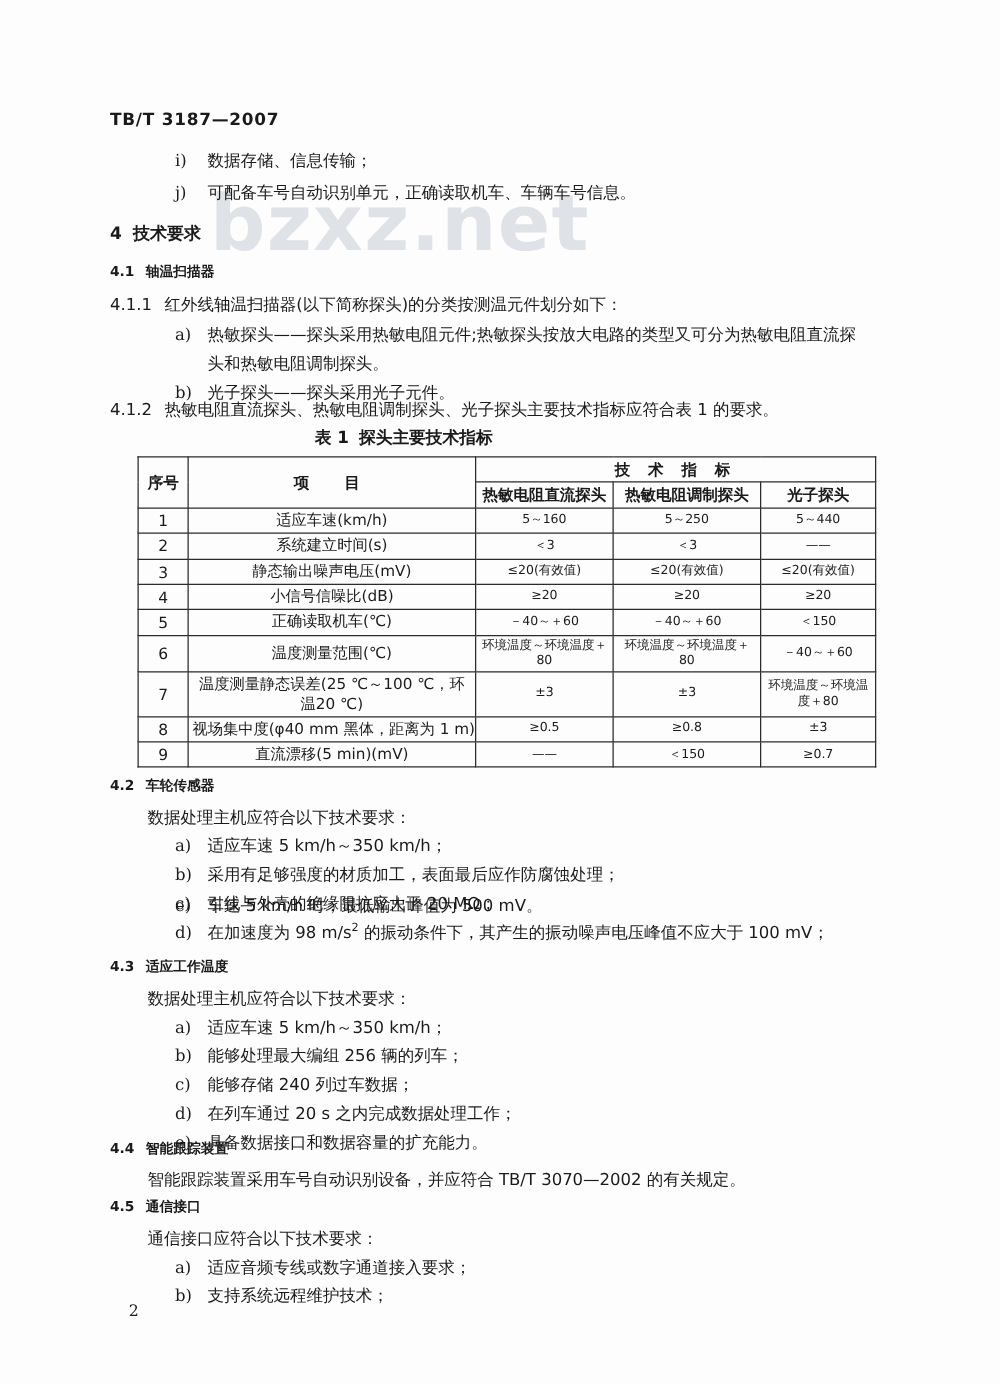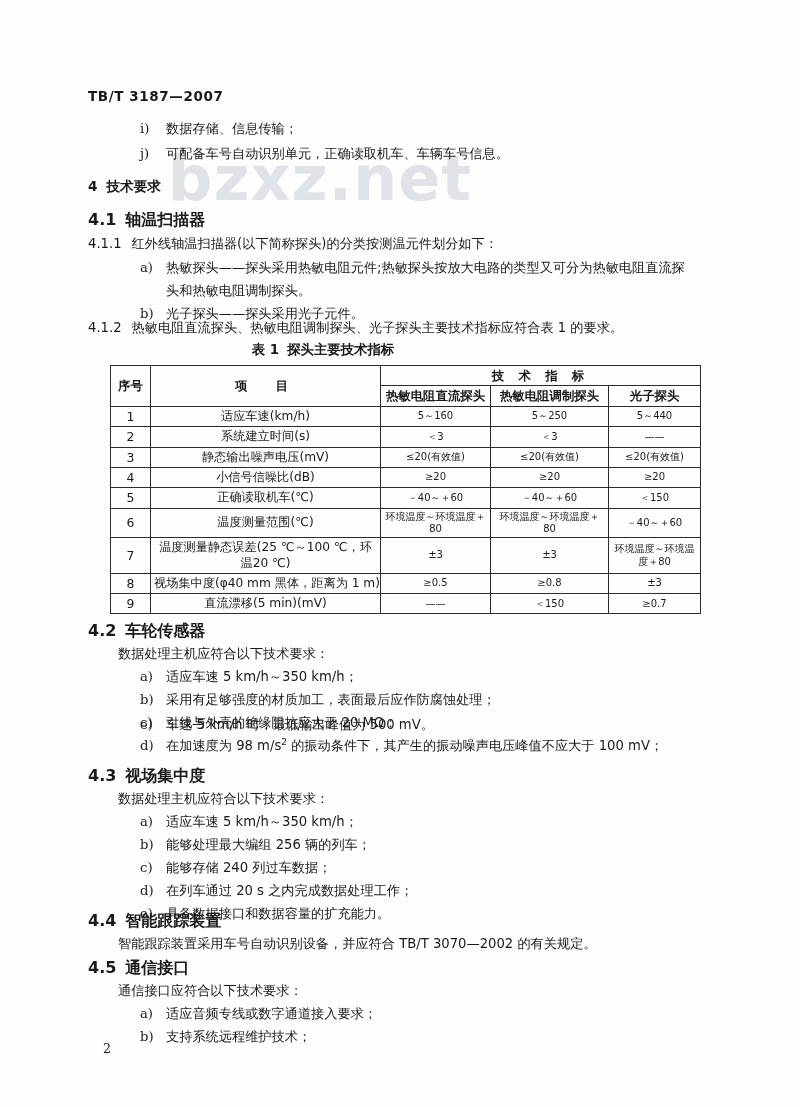--- a/index.html
+++ b/index.html
@@ -56,21 +56,21 @@
     position: absolute;
     font-weight: 700;
     font-size: 13.6px;
     white-space: nowrap;
   }
   .heading .num { margin-right: 9px; }
 
   .subheading {
     position: absolute;
     font-weight: 700;
-    font-size: 16px;
+    font-size: 11px;
     white-space: nowrap;
   }
   .subheading .num { margin-right: 9px; }
 
   .para { position: absolute; font-size: 13.2px; white-space: nowrap; }
   .para .num { margin-right: 10px; }
 
   .listitem { position: absolute; font-size: 13.2px; white-space: nowrap; }
   .listitem .lbl {
     display: inline-block;
@@ -283,21 +283,21 @@
       <span class="lbl">c)</span><span class="txt cn">引线与外壳的绝缘阻抗应大于 20 MΩ；</span>
     </div>
     <div class="listitem" style="left:140px; top:737px;">
       <span class="lbl">d)</span><span class="txt cn"><span>在加速度为 98 m/s</span><sup>2</sup><span> 的振动条件下，其产生的振动噪声电压峰值不应大于 100 mV；</span></span>
     </div>
     <div class="listitem" style="left:140px; top:716px;">
       <span class="lbl">e)</span><span class="txt cn">车速 5 km/h 时，最低输出峰值为 500 mV。</span>
     </div>
 
     <div class="subheading" style="left:88px; top:766px;">
-      <span class="num">4.3</span><span class="cn">视场集中度</span>
+      <span class="num">4.3</span><span class="cn">适应工作温度</span>
     </div>
     <div class="para cn" style="left:118px; top:790px;">数据处理主机应符合以下技术要求：</div>
 
     <div class="listitem" style="left:140px; top:813px;">
       <span class="lbl">a)</span><span class="txt cn">适应车速 5 km/h～350 km/h；</span>
     </div>
     <div class="listitem" style="left:140px; top:836px;">
       <span class="lbl">b)</span><span class="txt cn">能够处理最大编组 256 辆的列车；</span>
     </div>
     <div class="listitem" style="left:140px; top:859px;">

